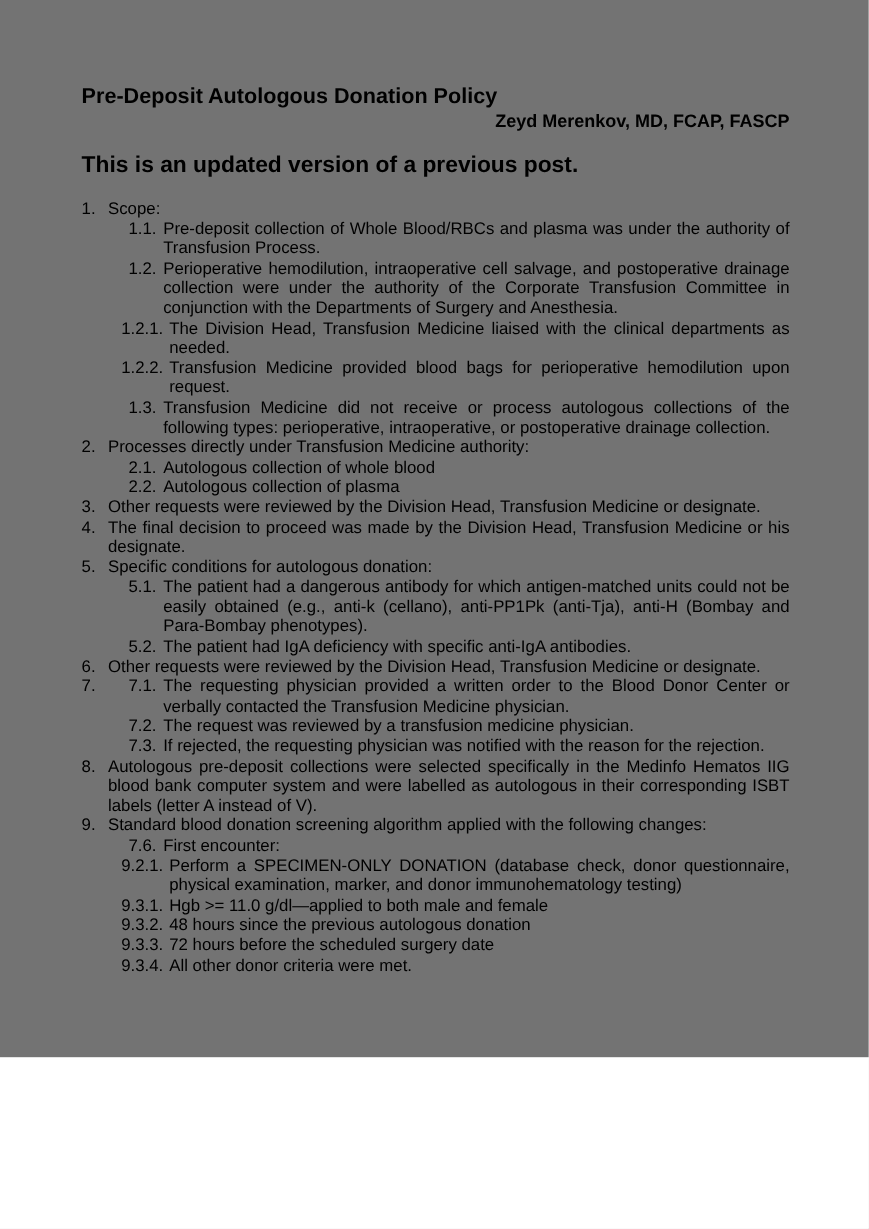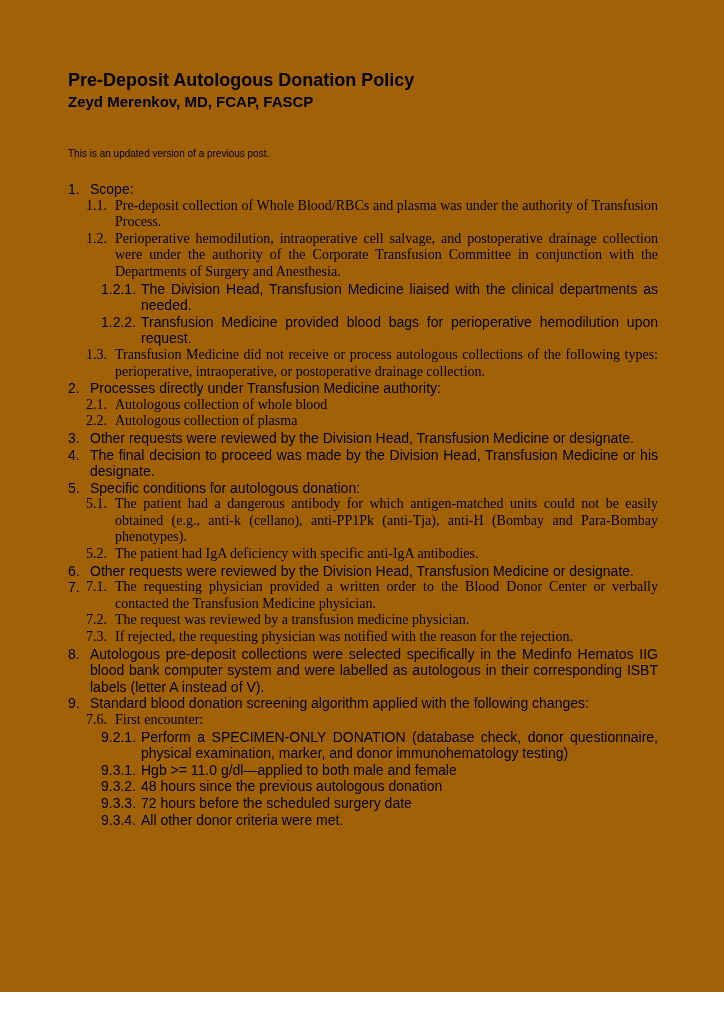--- a/index.html
+++ b/index.html
@@ -10,58 +10,59 @@
   body {
     width: 724px;
     height: 1024px;
     overflow: hidden;
     font-family: "Liberation Sans", "DejaVu Sans", sans-serif;
     color: #000000;
   }
   .page {
     box-sizing: border-box;
     width: 724px;
-    height: 992px;
+    height: 881px;
     padding: 69px 66px 0 68px;
-    background: #a16207;
+    background: #737373;
   }
   .doc-title {
     font-size: 18px;
     line-height: 23px;
     font-weight: bold;
     margin: 0;
   }
   .subtitle {
     font-size: 15px;
     line-height: 20px;
     font-weight: bold;
+    text-align: right;
   }
   .note {
-    font-size: 10px;
+    font-size: 19px;
     line-height: 20px;
-    font-weight: normal;
-    margin-top: 32px;
+    font-weight: bold;
+    margin-top: 16px;
     margin-bottom: 17px;
   }
   .policy-list {
     font-size: 14px;
     line-height: 16.6px;
   }
   .item {
     position: relative;
     text-align: justify;
   }
   .item .num {
     position: absolute;
     left: 0;
     top: 0;
     white-space: nowrap;
   }
   .level-1 { margin-left: 0;    padding-left: 22px; }
-  .level-2 { margin-left: 18px; padding-left: 29px; font-family: Liberation Serif, serif; }
+  .level-2 { margin-left: 39px; padding-left: 29px; }
   .level-3 { margin-left: 33px; padding-left: 40px; }
 </style>
 </head>
 <body>
 
 <div class="page">
   <h1 class="doc-title">Pre-Deposit Autologous Donation Policy</h1>
   <div class="subtitle">Zeyd Merenkov, MD, FCAP, FASCP</div>
   <div class="note">This is an updated version of a previous post.</div>
   <div class="policy-list" id="policy-list">

